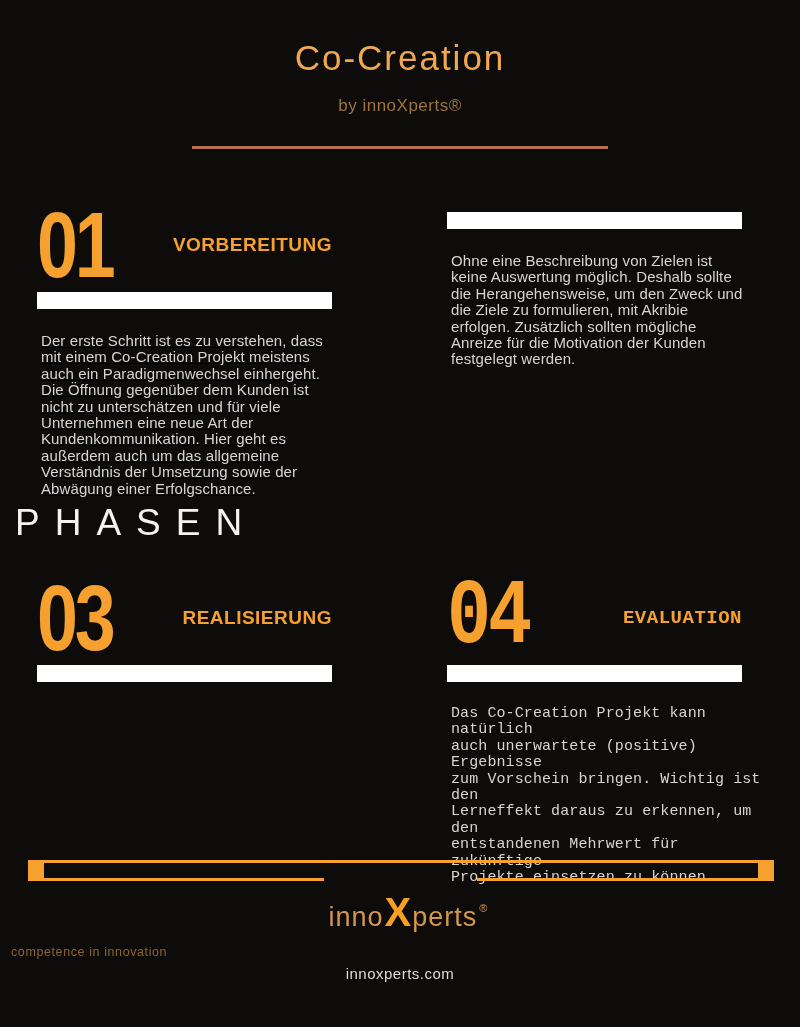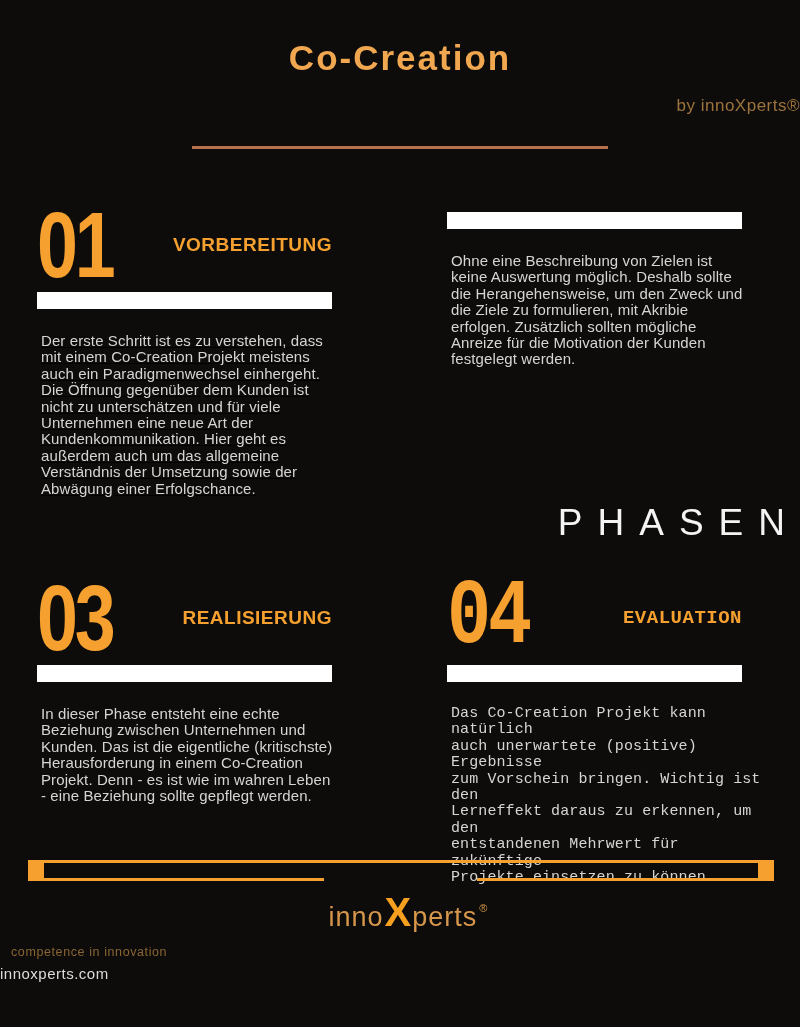--- a/index.html
+++ b/index.html
@@ -9,24 +9,24 @@
   }
   *{box-sizing:border-box;}
   html,body{margin:0;padding:0;}
   body{
     width:800px;height:1027px;position:relative;overflow:hidden;
     background:var(--background,#0d0c0a);
     font-family:"Liberation Sans",sans-serif;
   }
   .main-title{
     position:absolute;top:38px;left:0;width:100%;text-align:center;margin:0;
-    font-size:35px;font-weight:700;letter-spacing:2px;color:var(--title,#f0a750);
+    font-size:35px;font-weight:400;letter-spacing:2px;color:var(--title,#f0a750);
   }
   .subtitle{
-    position:absolute;top:96px;left:0;width:100%;text-align:right;margin:0;
+    position:absolute;top:96px;left:0;width:100%;text-align:center;margin:0;
     font-size:17px;font-weight:400;letter-spacing:.5px;color:var(--subtitle,#9d733d);
   }
   .header-divider{
     position:absolute;top:146px;left:50%;transform:translateX(-50%);
     width:416px;height:3px;background:var(--divider,#b5714b);
   }
   .phase{position:absolute;width:295px;}
   .phase.p1{left:37px;top:205px;text-decoration:underline;}
   .phase.p2{left:447px;top:205px;}
   .phase.p3{left:37px;top:578px;}
@@ -41,21 +41,21 @@
     position:absolute;right:0;top:0;height:80px;display:flex;align-items:center;margin:0;
     font-size:19px;font-weight:700;letter-spacing:.5px;color:var(--accent,#f5a02f);
   }
   .white-bar{height:17px;width:295px;margin-top:7px;background:var(--bar,#fff);}
   .para{
     width:312px;margin:24px 0 0 4px;
     font-size:15px;line-height:16.4px;letter-spacing:.1px;
     color:var(--body-text,#d6d5d3);white-space:pre-line;
   }
   .phasen{
-    position:absolute;top:502px;left:0;width:100%;margin:0;text-align:right;
+    position:absolute;top:502px;left:0;width:100%;margin:0;text-align:left;
     font-size:37px;font-weight:400;letter-spacing:15px;padding-left:15px;
     color:var(--phasen,#f4f4f4);
   }
   .bottom-bar{position:absolute;top:860px;left:28px;width:746px;height:21px;}
   .cap{position:absolute;top:0;width:16px;height:21px;background:var(--accent,#f5a02f);}
   .cap.left{left:0;} .cap.right{right:0;}
   .edge-top{position:absolute;top:0;left:0;right:0;height:3px;background:var(--accent,#f5a02f);}
   .edge-bottom-left{position:absolute;bottom:0;left:0;width:296px;height:3px;background:var(--accent,#f5a02f);}
   .edge-bottom-right{position:absolute;bottom:0;right:0;width:297px;height:3px;background:var(--accent,#f5a02f);}
   .logo{
@@ -63,21 +63,21 @@
     display:flex;justify-content:center;align-items:baseline;
   }
   .logo-part{font-size:27px;font-weight:400;letter-spacing:1px;color:var(--logo-text,#d6964b);}
   .logo-x{font-size:40px;font-weight:700;line-height:1;margin:0 1px;color:var(--logo-x,#f7a01f);}
   .logo-reg{font-size:11px;color:var(--logo-text,#d6964b);position:relative;top:-14px;margin-left:2px;}
   .tagline{
     position:absolute;top:934px;left:0;width:100%;text-align:left;margin:11px;
     font-size:12.5px;letter-spacing:.6px;color:var(--tagline,#8a6432);
   }
   .website{
-    position:absolute;top:965px;left:0;width:100%;text-align:left;margin:0;
+    position:absolute;top:965px;left:0;width:100%;text-align:center;margin:0;
     font-size:15px;letter-spacing:.5px;color:var(--website,#dcdcdc);
   }
 </style>
 </head>
 <body>
 
 <header>
   <h1 class="main-title">Co-Creation</h1>
   <p class="subtitle">by innoXperts®</p>
   <div class="header-divider"></div>
@@ -113,26 +113,20 @@
 </section>
 
 <h2 class="phasen">PHASEN</h2>
 
 <section class="phase p3">
   <div class="phase-head">
     <span class="num">03</span>
     <h2 class="ptitle">REALISIERUNG</h2>
   </div>
   <div class="white-bar"></div>
-  <p class="para">In dieser Phase entsteht eine echte
-Beziehung zwischen Unternehmen und
-Kunden. Das ist die eigentliche (kritischste)
-Herausforderung in einem Co-Creation
-Projekt. Denn - es ist wie im wahren Leben
-- eine Beziehung sollte gepflegt werden.</p>
 </section>
 
 <section class="phase p4">
   <div class="phase-head">
     <span class="num">04</span>
     <h2 class="ptitle">EVALUATION</h2>
   </div>
   <div class="white-bar"></div>
   <p class="para">Das Co-Creation Projekt kann natürlich
 auch unerwartete (positive) Ergebnisse

